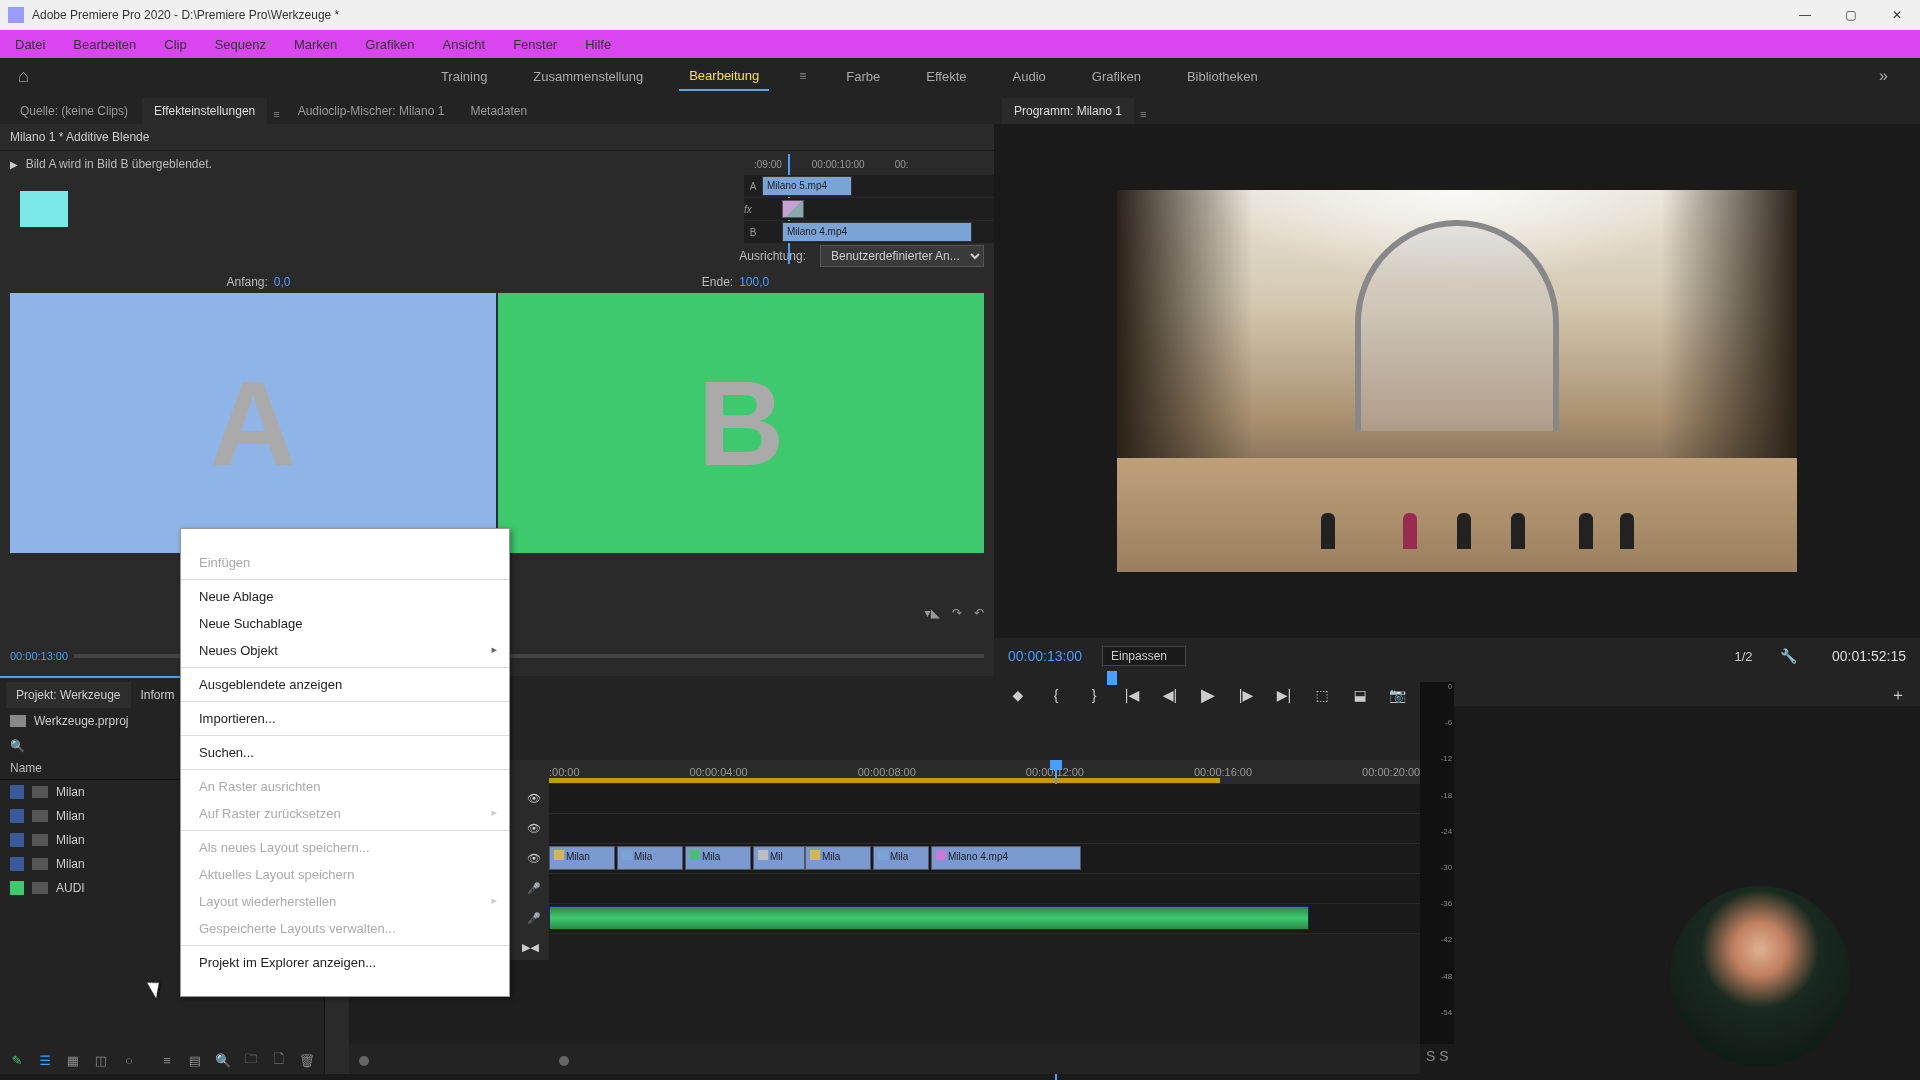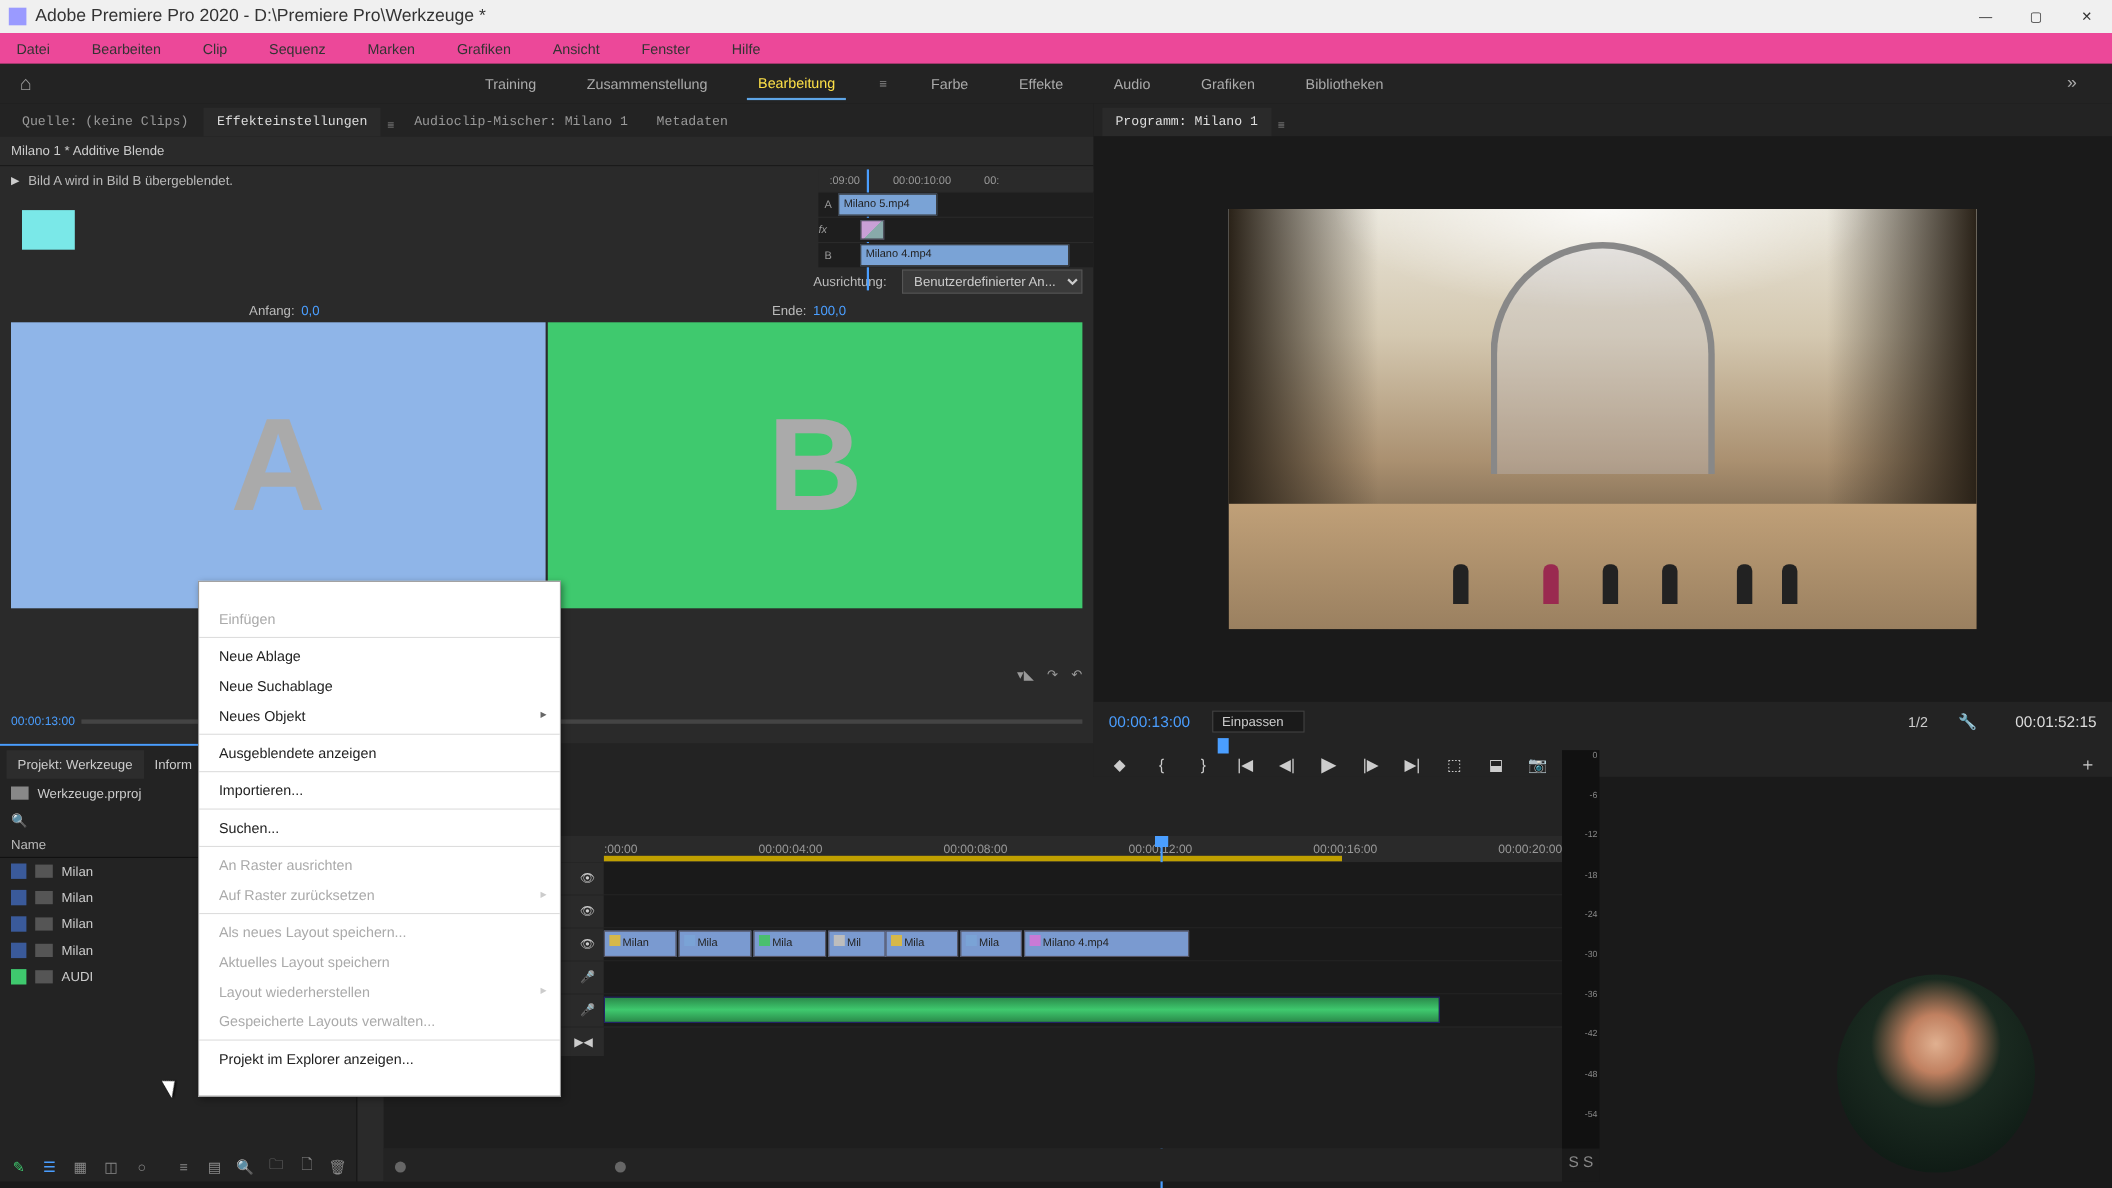--- a/index.html
+++ b/index.html
@@ -1,36 +1,36 @@
 <!DOCTYPE html>
 <html><head>
 <meta charset="utf-8">
 <style>
 * { margin:0; padding:0; box-sizing:border-box; font-family:"Segoe UI",Arial,sans-serif; user-select:none; }
 body { background:#1a1a1a; width:1920px; height:1080px; overflow:hidden; position:relative; transform-origin:top left; }
 .titlebar { height:30px; background:#f0f0f0; display:flex; align-items:center; padding:0 8px; position:relative; }
 .titlebar .logo { width:16px; height:16px; background:#9a9aff; margin-right:8px; }
-.titlebar .title { font-size:16px; color:#333; flex:1; }
+.titlebar .title { font-size:12px; color:#333; flex:1; }
 .winctrl { position:absolute; right:0; top:0; height:30px; display:flex; }
 .winctrl div { width:46px; height:30px; display:flex; align-items:center; justify-content:center; font-size:12px; color:#333; }
-.menubar { height:28px; background:#ec4899; display:flex; align-items:center; padding:0 6px; gap:20px;text-align:right; }
+.menubar { height:28px; background:#d946ef; display:flex; align-items:center; padding:0 6px; gap:10px;text-align:right; }
 .menubar span { font-size:13px; color:#333; padding:4px 9px; }
 .workspacebar { height:36px; background:#232323; display:flex; align-items:center; padding:0 12px; gap:26px; }
 .workspacebar .home { color:#999; font-size:18px; margin-right:30px; margin-left:6px; }
 .workspacebar .ws { color:#aaa; font-size:13px; padding:6px 10px; }
 .workspacebar .ws.active { color:#fde047; border-bottom:2px solid #5ea5e6; }
 .workspacebar .dots { color:#aaa; margin-left:auto; margin-right:20px; font-size:16px; }
 .workspacebar .burger { color:#888; font-size:12px; padding:4px; }
 
 .mainarea { display:flex; height:calc(100% - 94px); }
 .leftcol { width:994px; display:flex; flex-direction:column; }
 .rightcol { flex:1; display:flex; flex-direction:column; }
 
 .paneltabs { height:30px; background:#232323; display:flex; align-items:flex-end; padding:0 8px; gap:2px; }
-.paneltabs .tab { font-size:12px; color:#999; padding:6px 12px;font-family:Liberation Mono, monospace; }
+.paneltabs .tab { font-size:12px; color:#999; padding:6px 12px; }
 .paneltabs .tab.active { color:#ddd; background:#2a2a2a; }
 .paneltabs .burger { color:#888; font-size:11px; padding:4px; }
 
 .effectpanel { background:#2a2a2a; flex:0 0 auto; height:552px; position:relative; }
 .effecthead { padding:6px 10px; font-size:12px; color:#bbb; display:flex; align-items:center; }
 .effecthead .playico { margin-right:8px; color:#ccc; font-size:10px; }
 .efftitle { padding:6px 10px; font-size:12px; color:#ccc; border-bottom:1px solid #1a1a1a; }
 .durrow { display:flex; align-items:center; padding:4px 10px; font-size:12px; color:#bbb; gap:10px; }
 .durrow .lbl { margin-left:auto; margin-right:4px; width:200px; text-align:right; }
 .durrow .val { color:#4a9eff; }

